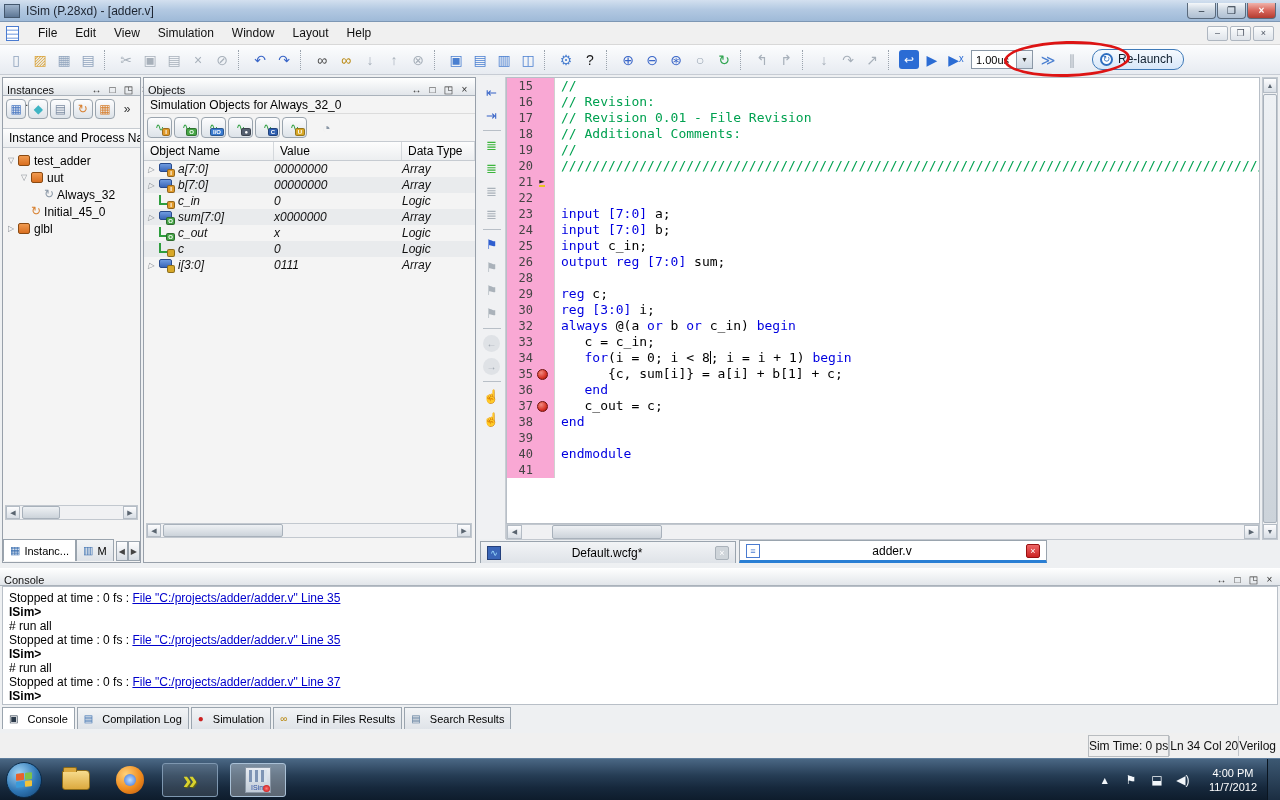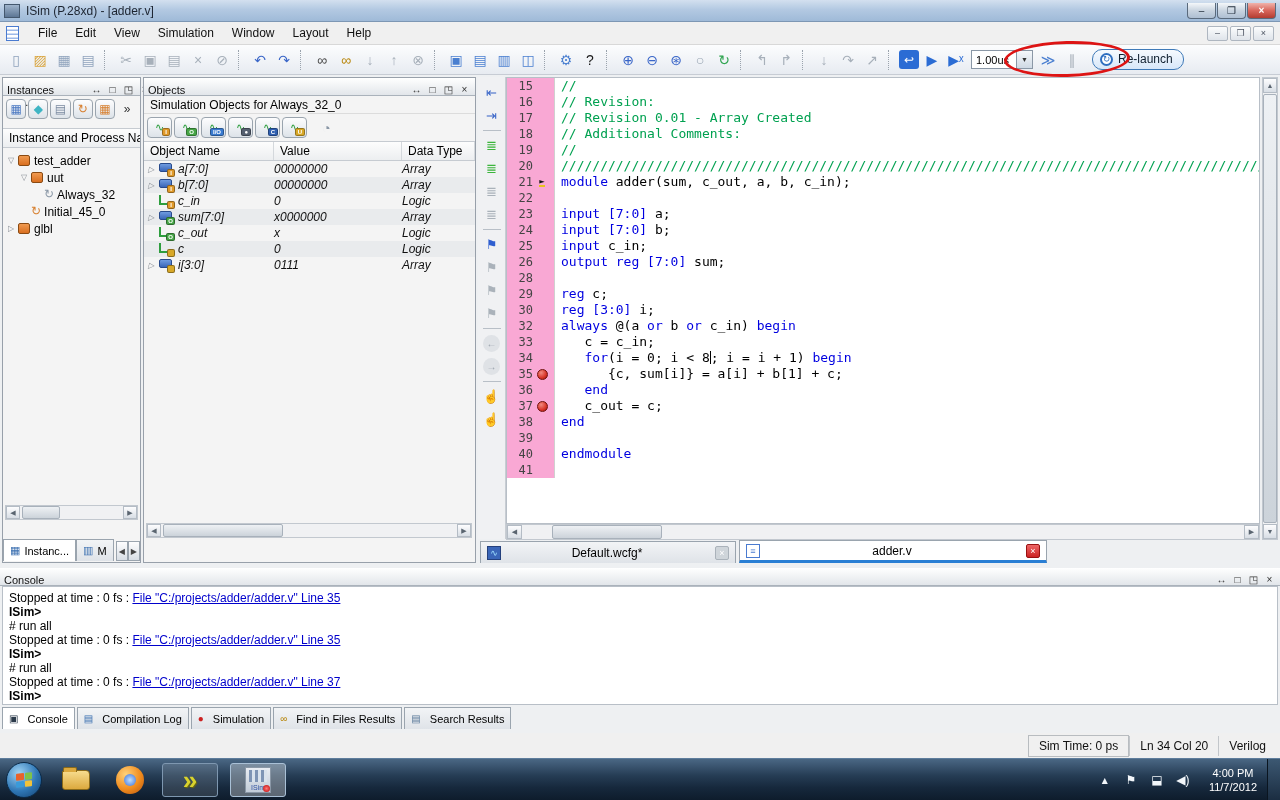--- a/index.html
+++ b/index.html
@@ -153,21 +153,21 @@
     padding:4px 6px; font-size:12px; }
   .cline { height:14px; line-height:14px; white-space:nowrap; }
   .cline a { color:#0000cc; text-decoration:underline; }
   .cline.bold { font-weight:bold; }
   #console-tabs { left:2px; top:705px; height:24px; display:flex; align-items:flex-end; }
   .cticon { font-size:10px; margin-right:5px; }
 
   
   #statusbar { left:0; top:733px; width:1280px; height:25px; background:#f0f0f0; display:flex;
     align-items:center; justify-content:flex-end; padding-right:4px; }
-  .scell { padding:3px 10px; font-size:12px; color:#111; border-left:1px solid #c2c6ca;text-align:center; }
+  .scell { padding:3px 0; font-size:12px; color:#111; border-left:1px solid #c2c6ca;text-align:center; }
   .scell.boxed { border:1px solid #b8bcc0; }
 
   
   #taskbar { left:0; top:758px; width:1280px; height:42px;
     background:linear-gradient(#4a6784,#263d55 40%,#16283c 70%,#0e1c2c);
     border-top:1px solid #5e7d9c; display:flex; align-items:center; }
   .orb { width:36px; height:36px; border-radius:50%; margin-left:6px;
     background:radial-gradient(circle at 35% 30%,#9fd4f5,#2f77b6 55%,#123f6e); border:1px solid #0b2a48;
     position:relative; }
   .flag { position:absolute; left:9px; top:10px; width:16px; height:14px; display:grid;
@@ -500,21 +500,21 @@
           <span class="lnum">16</span>
           <span class="bpcol"></span>
         </span>
         <span class="ecode"><span class="cm">// Revision:</span></span>
       </div>
       <div class="eline">
         <span class="egut">
           <span class="lnum">17</span>
           <span class="bpcol"></span>
         </span>
-        <span class="ecode"><span class="cm">// Revision 0.01 - Array Created</span></span>
+        <span class="ecode"><span class="cm">// Revision 0.01 - File Revision</span></span>
       </div>
       <div class="eline">
         <span class="egut">
           <span class="lnum">18</span>
           <span class="bpcol"></span>
         </span>
         <span class="ecode"><span class="cm">// Additional Comments:</span></span>
       </div>
       <div class="eline">
         <span class="egut">
@@ -530,21 +530,20 @@
         </span>
         <span class="ecode"><span class="cm">//////////////////////////////////////////////////////////////////////////////////////////////</span></span>
       </div>
       <div class="eline">
         <span class="egut">
           <span class="lnum">21</span>
           <span class="bpcol">
             <span class="lmk">►</span>
           </span>
         </span>
-        <span class="ecode"><span class="kw">module</span><span class="tx"> adder(sum, c_out, a, b, c_in);</span></span>
       </div>
       <div class="eline">
         <span class="egut">
           <span class="lnum">22</span>
           <span class="bpcol"></span>
         </span>
         <span class="ecode"> </span>
       </div>
       <div class="eline">
         <span class="egut">

